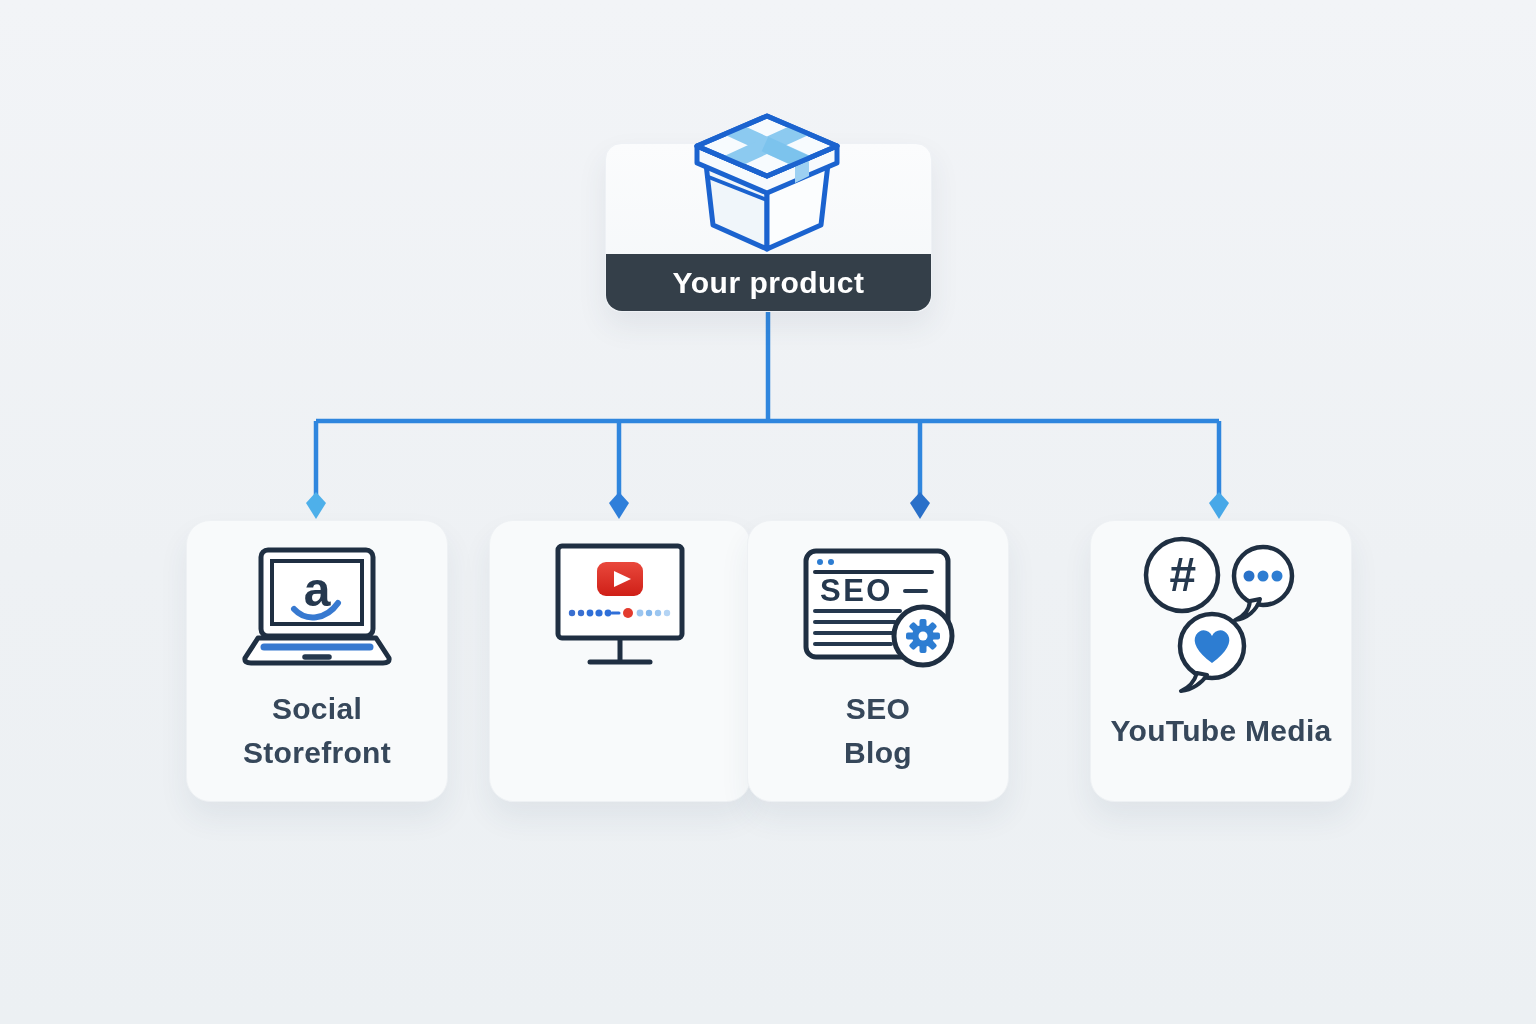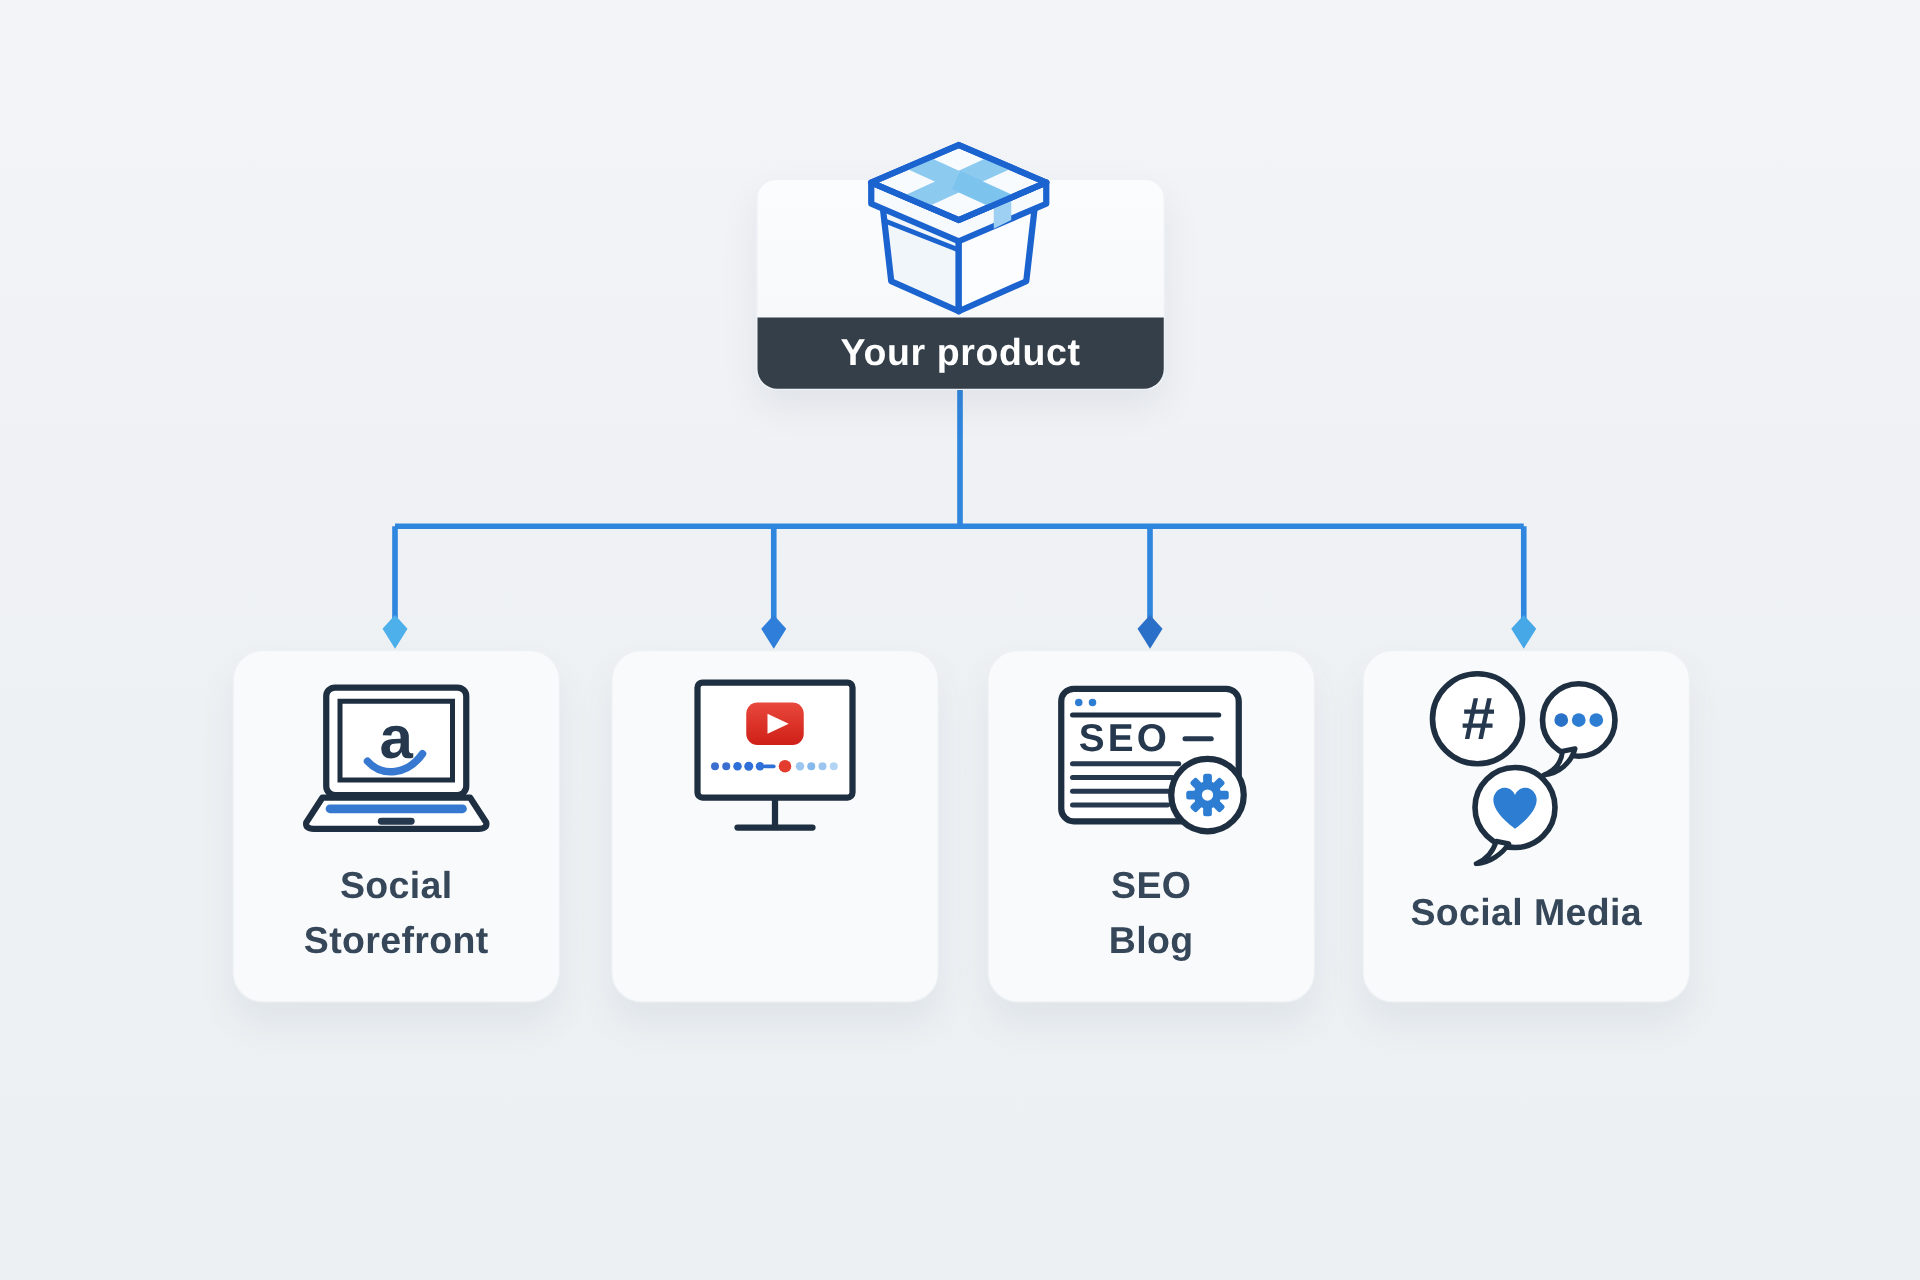--- a/index.html
+++ b/index.html
@@ -24,21 +24,21 @@
     display:flex;align-items:center;justify-content:center;
     color:#ffffff;font-size:30px;font-weight:700;letter-spacing:.5px;margin-top:27px;
   }
   .product-box-icon{position:absolute;left:687px;top:106px;width:160px;height:150px;z-index:3;}
   
   .card{
     position:absolute;top:520px;width:260px;height:280px;
     background:#f8fafb;border-radius:24px;border:1px solid #eef1f4;
     box-shadow:0 16px 30px rgba(45,65,95,.07);
   }
-  .card-1{left:186px;} .card-2{left:489px;} .card-3{left:790px;} .card-4{left:1090px;}
+  .card-1{left:186px;} .card-2{left:489px;} .card-3{left:747px;} .card-4{left:1090px;}
   .card-icon{position:absolute;left:50%;transform:translateX(-50%);}
   .icon-laptop{top:26px;width:170px;height:122px;}
   .icon-monitor{top:20px;width:160px;height:130px;}
   .icon-seo{top:18px;width:170px;height:135px;}
   .icon-social{top:12px;width:170px;height:160px;}
   .card-label{
     position:absolute;left:0;right:0;top:166px;
     text-align:center;color:#36475a;font-size:30px;font-weight:700;
     line-height:44px;letter-spacing:.3px;white-space:pre-line;
   }
@@ -179,16 +179,16 @@
       <circle cx="127" cy="43" r="29" fill="#ffffff" stroke="#1f2f42" stroke-width="4.5"></circle>
       <path d="M114,68 C113,78 107,84 99,87 C111,86 121,77 124,66 Z" fill="#ffffff" stroke="#1f2f42" stroke-width="4" stroke-linejoin="round"></path>
       <circle cx="113" cy="43" r="5.5" fill="#2a72c8"></circle>
       <circle cx="127" cy="43" r="5.5" fill="#2d7dd2"></circle>
       <circle cx="141" cy="43" r="5.5" fill="#2d7dd2"></circle>
 
       <circle cx="76" cy="113" r="32" fill="#ffffff" stroke="#1f2f42" stroke-width="4.5"></circle>
       <path d="M61,140 C58,150 52,155 45,158 C56,157 66,150 71,142 Z" fill="#ffffff" stroke="#1f2f42" stroke-width="4" stroke-linejoin="round"></path>
       <path d="M76,130 C61,119 56,109 60,102 C64,95 73,96 76,103 C79,96 88,95 92,102 C96,109 91,119 76,130 Z" fill="#2d7dd2"></path>
     </svg>
-    <div class="card-label single">Social Media</div>
+    <div class="card-label single">YouTube Media</div>
   </div>
 
 </div>
 
 </body></html>

